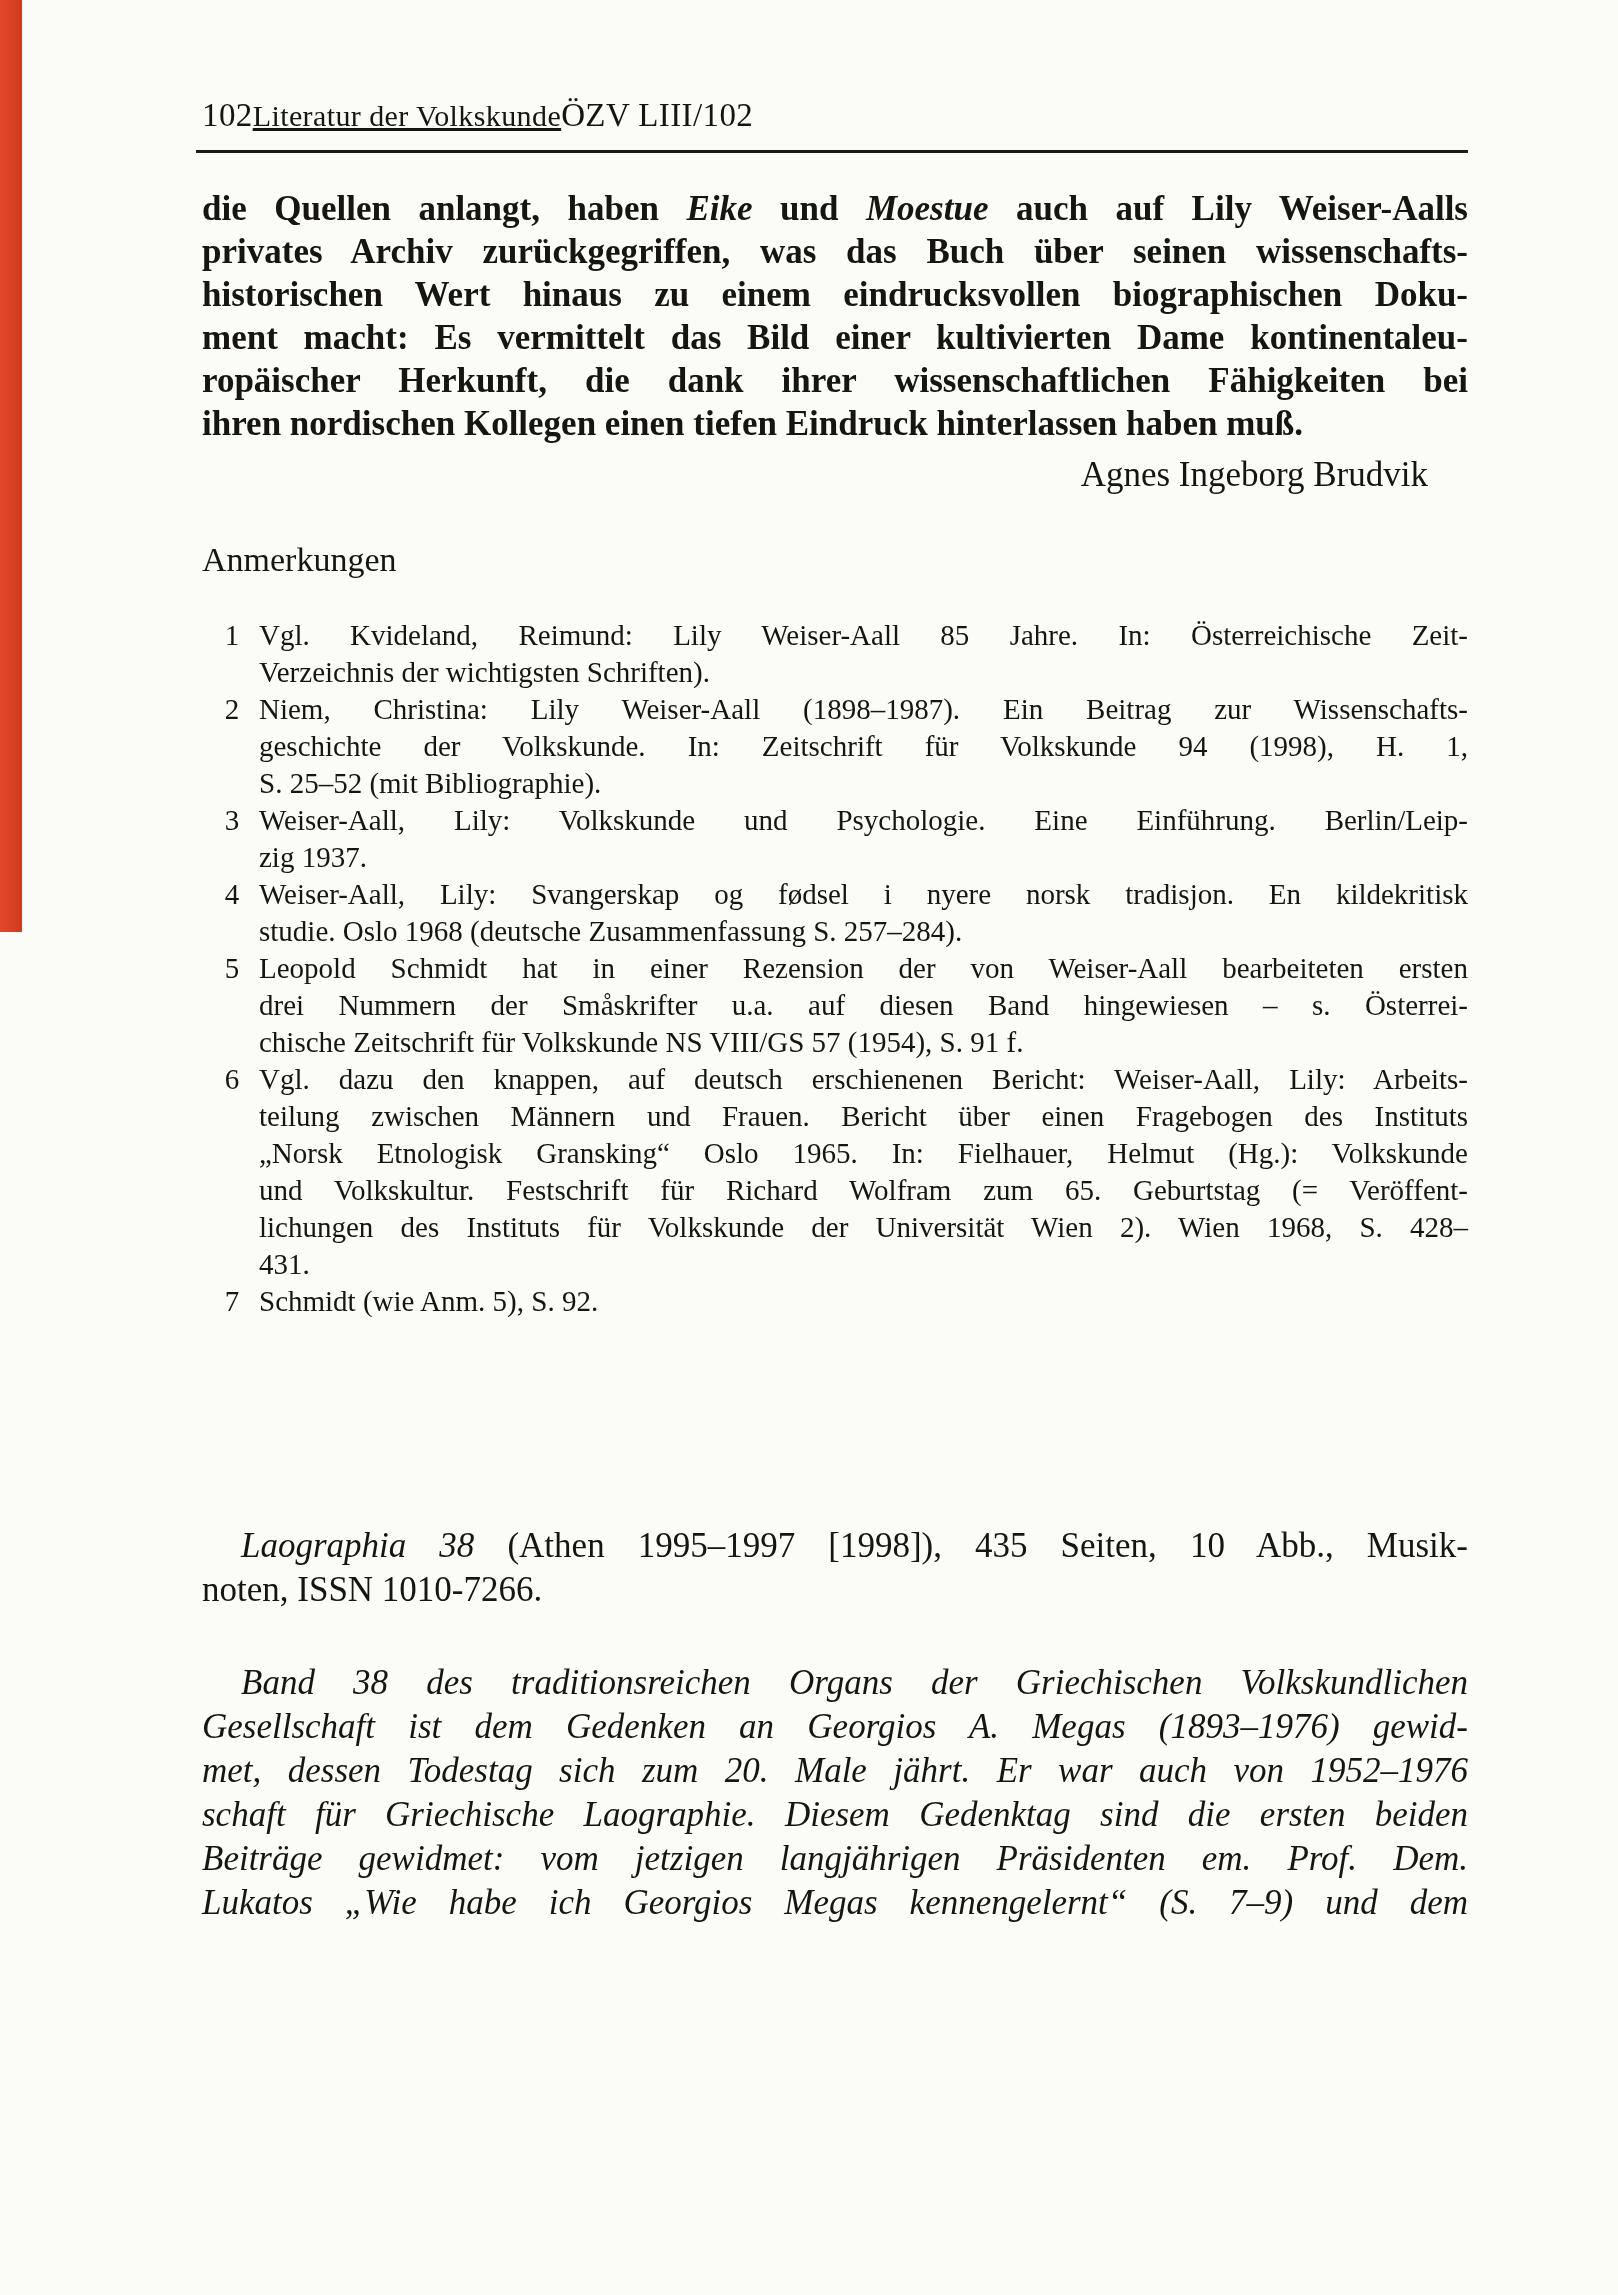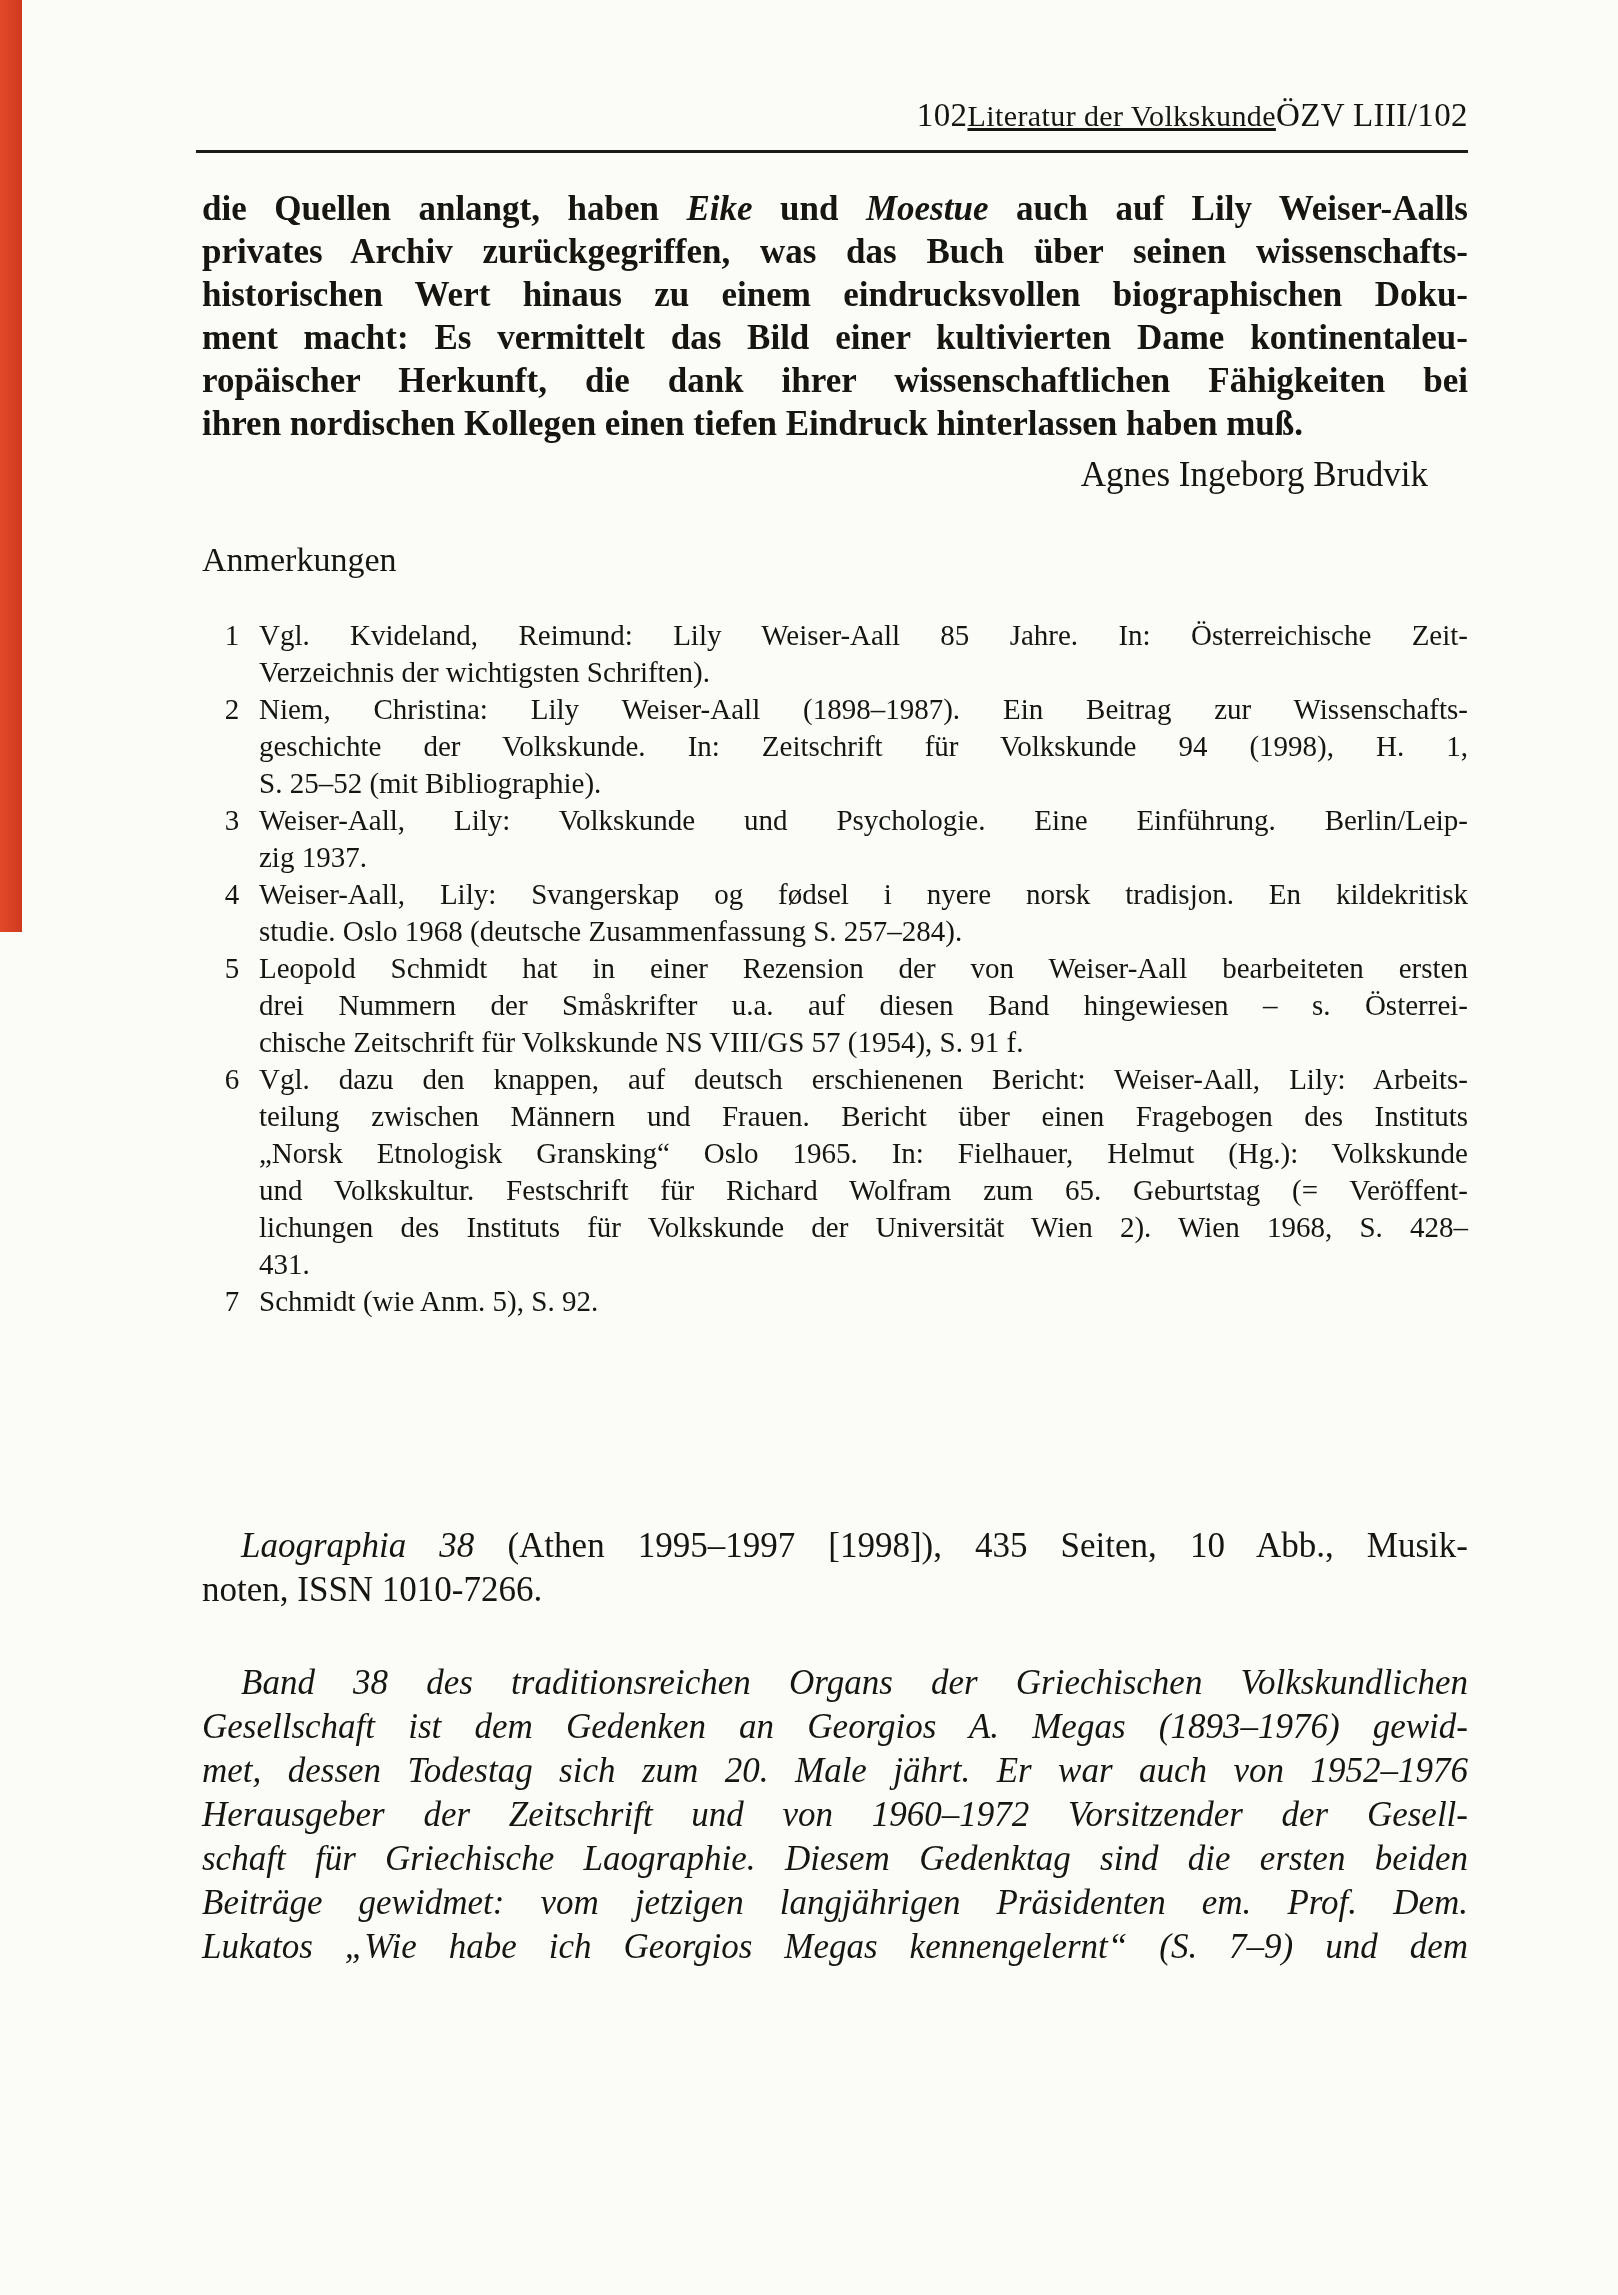--- a/index.html
+++ b/index.html
@@ -24,21 +24,21 @@
     left:0;top:0;
     width:22px;height:932px;
     background:linear-gradient(to right,#e2492a,var(--stripe));
   }
   .page{
     padding:97px 150px 0 202px;
   }
   .page-header{
     display:flex;
     align-items:baseline;
-    justify-content:flex-end;
+    justify-content:flex-start;
     font-size:33px;
     letter-spacing:0.4px;
   }
   .page-header .center{font-size:30px;text-decoration:underline;}
   .header-rule{
     height:3.2px;
     background:#1c1b18;
     margin-top:16px;
     margin-left:-6.5px;
     width:1272px;
@@ -172,20 +172,19 @@
 
   <div class="review-citation">
       <div class="tline just indent"><span class="em">Laographia 38</span> (Athen 1995–1997 [1998]), 435 Seiten, 10 Abb., Musik-</div>
       <div class="tline">noten, ISSN 1010-7266.</div>
     </div>
 
   <div class="review-paragraph">
       <div class="tline just indent">Band 38 des traditionsreichen Organs der Griechischen Volkskundlichen</div>
       <div class="tline just">Gesellschaft ist dem Gedenken an Georgios A. Megas (1893–1976) gewid-</div>
       <div class="tline just">met, dessen Todestag sich zum 20. Male jährt. Er war auch von 1952–1976</div>
-      <div class="tline just">Herausgeber der Zeitschrift und von 1960–1972 Vorsitzender der Gesell-</div>
       <div class="tline just">schaft für Griechische Laographie. Diesem Gedenktag sind die ersten beiden</div>
       <div class="tline just">Beiträge gewidmet: vom jetzigen langjährigen Präsidenten em. Prof. Dem.</div>
       <div class="tline just">Lukatos „Wie habe ich Georgios Megas kennengelernt“ (S. 7–9) und dem</div>
     </div>
 
 </div>
 
 
 </body></html>

